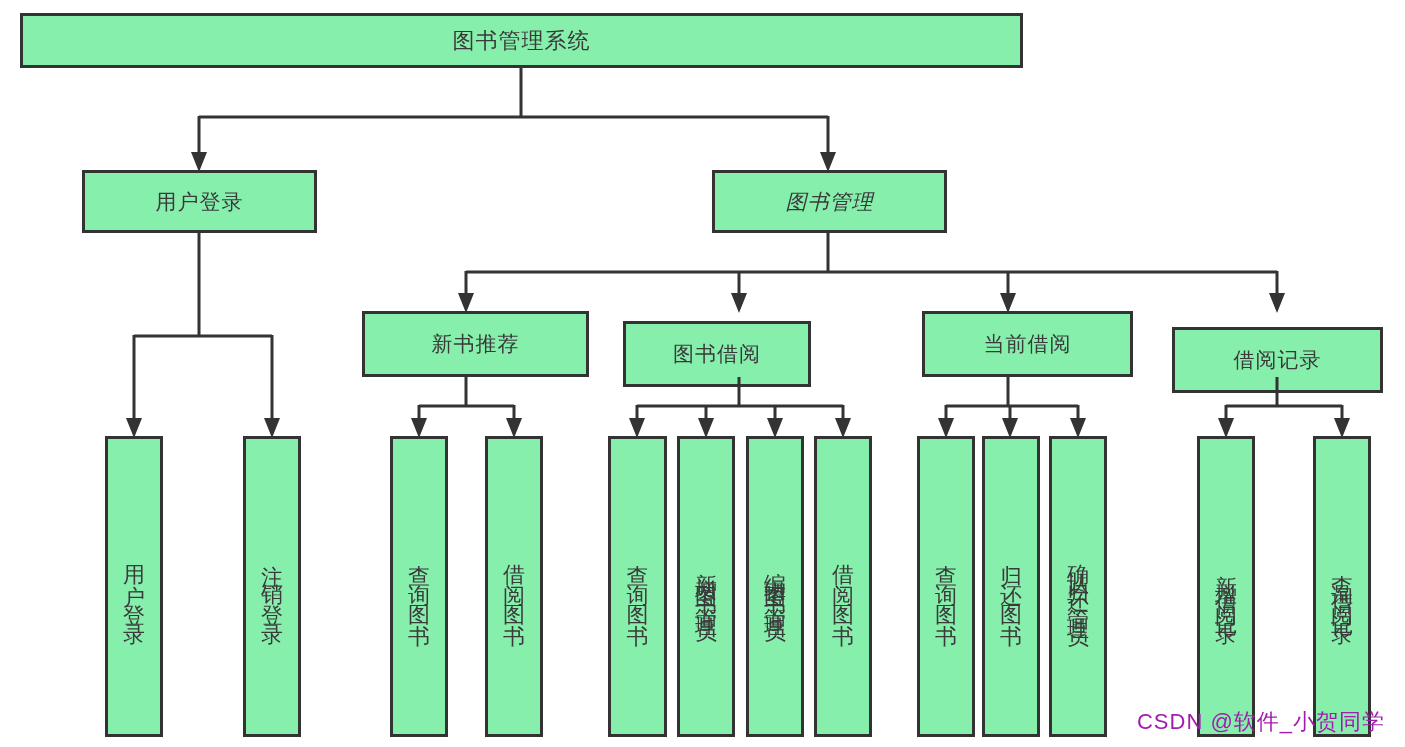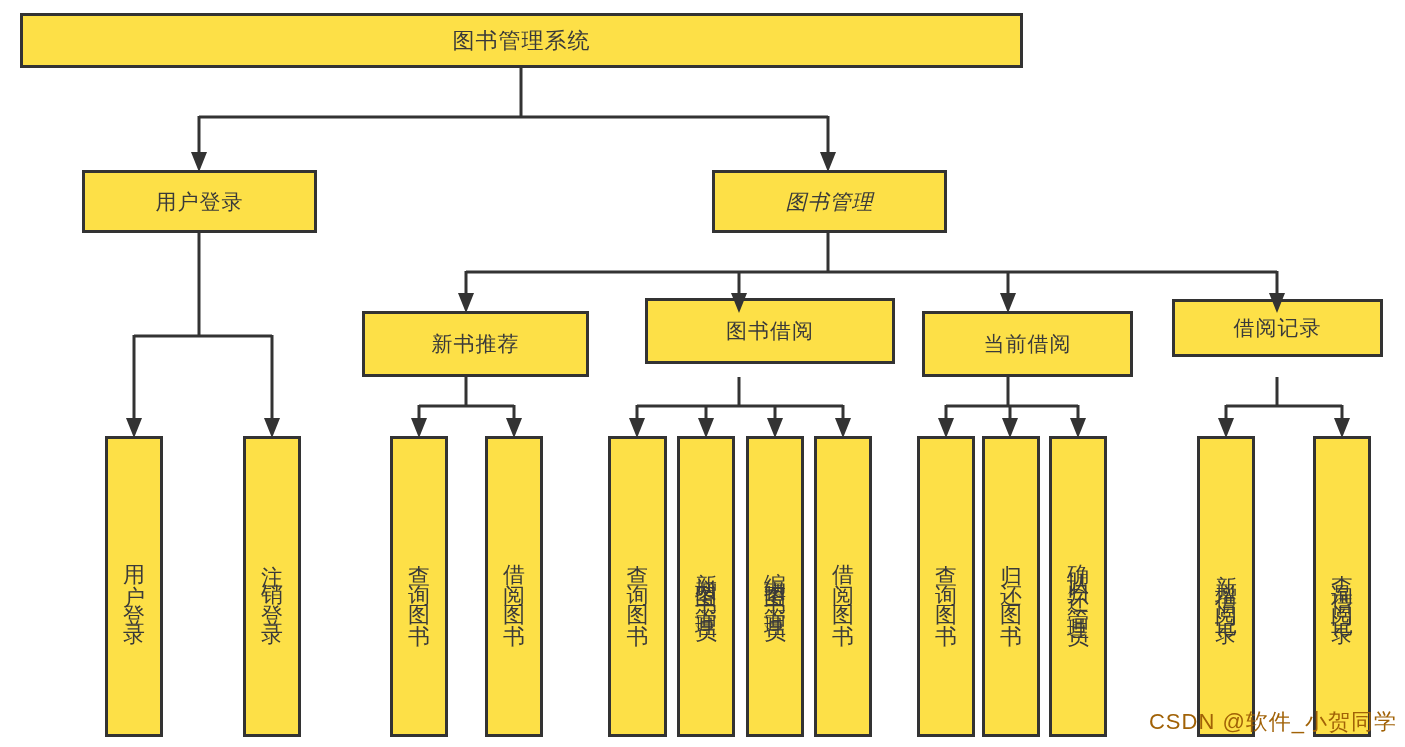--- a/index.html
+++ b/index.html
@@ -13,43 +13,43 @@
   }
   .connectors{
     position:absolute;left:0;top:0;width:1405px;height:747px;
     z-index:3;pointer-events:none;
   }
   .connectors line{stroke:#333333;stroke-width:3;}
   .connectors polygon{fill:#333333;}
   .node{
     position:absolute;
     box-sizing:border-box;
-    background:#fde047;
+    background:#86efac;
     border:3px solid #333333;
     display:flex;align-items:center;justify-content:center;
     z-index:2;
     text-align:center;
   }
   .hlabel{font-size:21px;letter-spacing:1px;white-space:nowrap;}
   .root .hlabel{font-size:22px;}
   .leaf span{
     writing-mode:vertical-rl;
     font-size:22px;
     line-height:1;
     white-space:nowrap;
   }
   .ls4 span{letter-spacing:20px;}
   .ls6 span{letter-spacing:10px;}
   .ls8 span{letter-spacing:9px;}
   .ls9 span{letter-spacing:7px;}
   .watermark{
     position:absolute;
-    right:8px;bottom:10px;
+    right:20px;bottom:10px;
     font-size:22px;
-    color:#a16207;
+    color:#a21caf;
     z-index:4;
     letter-spacing:1px;
     white-space:nowrap;
     text-align:right;
   }
 </style>
 </head>
 <body>
 
 <div class="canvas">
@@ -123,27 +123,27 @@
   <div class="node" style="left:82px;top:170px;width:235px;height:63px;">
     <span class="hlabel">用户登录</span>
   </div>
   <div class="node" style="left:712px;top:170px;width:235px;height:63px;font-style:italic;">
     <span class="hlabel">图书管理</span>
   </div>
 
   <div class="node" style="left:362px;top:311px;width:227px;height:66px;">
     <span class="hlabel">新书推荐</span>
   </div>
-  <div class="node" style="left:623px;top:298px;width:250px;height:66px;margin-left:22px;">
+  <div class="node" style="left:623px;top:321px;width:188px;height:66px;">
     <span class="hlabel">图书借阅</span>
   </div>
   <div class="node" style="left:902px;top:311px;width:211px;height:66px;margin-left:20px;">
     <span class="hlabel">当前借阅</span>
   </div>
-  <div class="node" style="left:1172px;top:299px;width:211px;height:58px;">
+  <div class="node" style="left:1172px;top:327px;width:211px;height:66px;">
     <span class="hlabel">借阅记录</span>
   </div>
 
   <div class="node leaf ls4" style="left:105px;top:436px;width:58px;height:301px;">
     <span>用户登录</span>
   </div>
   <div class="node leaf ls4" style="left:243px;top:436px;width:58px;height:301px;">
     <span>注销登录</span>
   </div>
 

